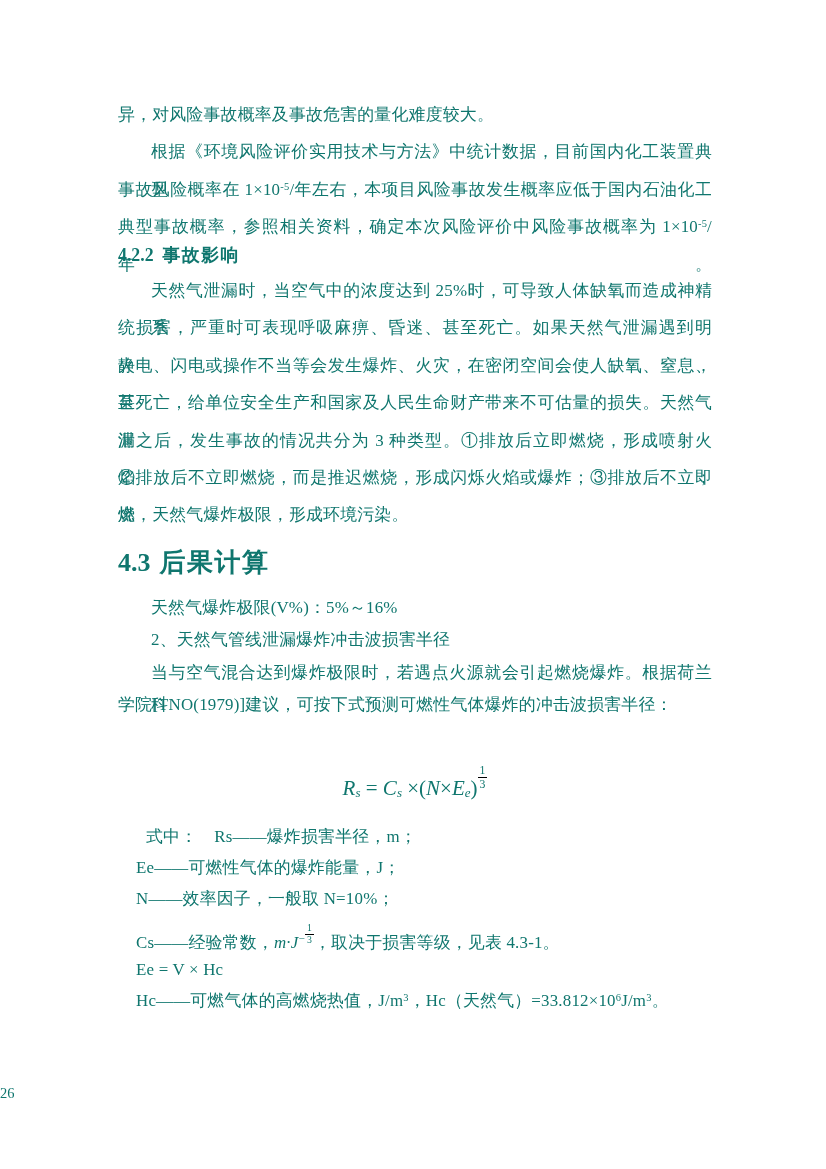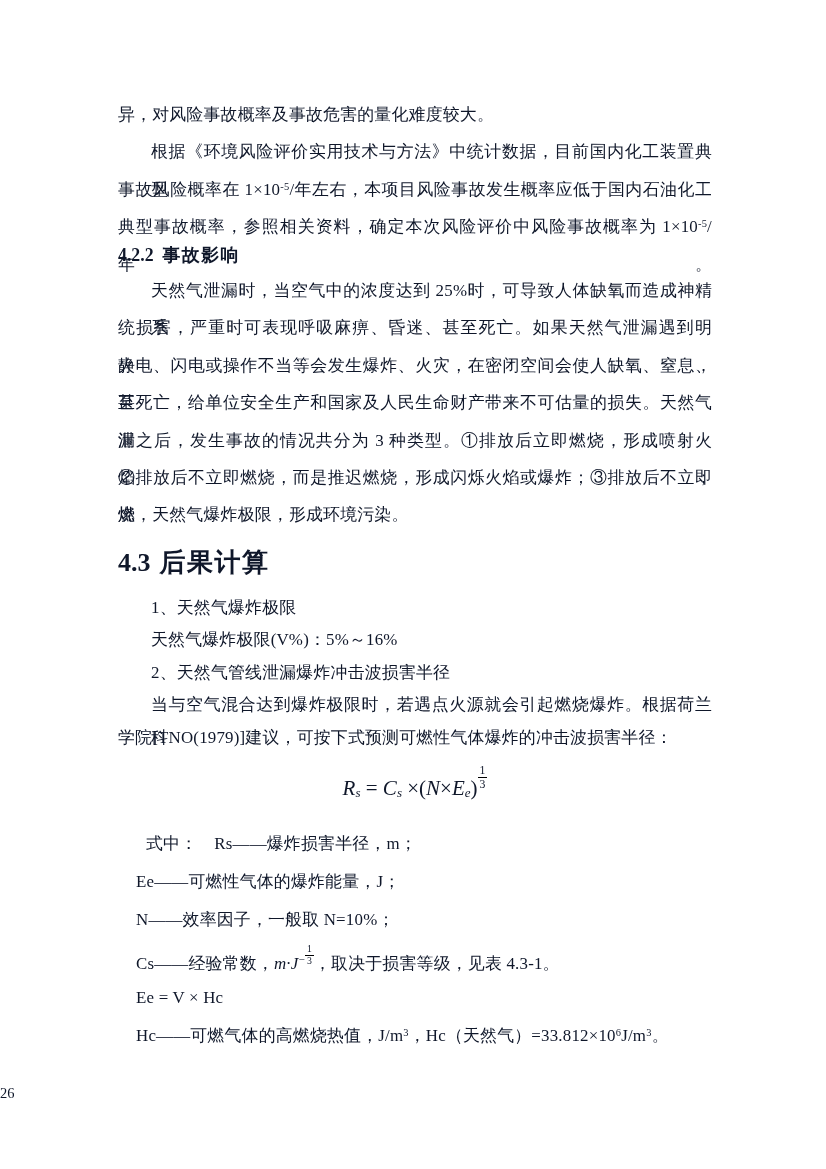--- a/index.html
+++ b/index.html
@@ -1,38 +1,38 @@
 <!DOCTYPE html>
 <html lang="zh"><head>
 <meta charset="utf-8">
 <style>
   html,body{margin:0;padding:0;background:#ffffff;}
   .page{
     position:relative;
     width:740px;height:1169px;
     background:#ffffff;
-    color:#0f172a;
+    color:#0f766e;
     font-family:"Liberation Serif","DejaVu Serif",serif;
     overflow:hidden;
   }
   .sec{position:absolute;left:118px;width:594px;}
   .sec .ln{
     box-sizing:border-box;
     font-size:16.9px;
     line-height:37.4px;
     height:37.4px;
     white-space:normal;
     letter-spacing:0.2px;
   }
   .sec-a{top:96px;}
   .sec-b{top:272px;}
   .sec-c{top:592px;}
   .sec-c .ln{line-height:32.4px;height:32.4px;}
   .sec-d{top:821px;}
-  .sec-d .ln{line-height:31px;height:31px;margin-top:7px;}
+  .sec-d .ln{line-height:31px;height:31px;}
   .sec-d .ln:nth-child(4){margin-top:9px;}
   .ind-p{padding-left:33px;}
   .ind-s{padding-left:28px;}
   .ind-d{padding-left:18px;}
   .just{text-align:justify;text-align-last:justify;text-justify:inter-character;}
   sup{font-size:0.62em;vertical-align:0.5em;line-height:0;}
   sub{font-size:0.62em;vertical-align:-0.14em;line-height:0;}
   .it{font-style:italic;}
   .fm{font-size:0.66em;vertical-align:0.5em;line-height:0;}
   .frac{
@@ -87,21 +87,20 @@
       <div class="ln just"><span>漏之后，发生事故的情况共分为 3 种类型。①排放后立即燃烧，形成喷射火焰；</span></div>
       <div class="ln just"><span>②排放后不立即燃烧，而是推迟燃烧，形成闪烁火焰或爆炸；③排放后不立即燃</span></div>
       <div class="ln"><span>烧，天然气爆炸极限，形成环境污染。</span></div>
     </div>
 
   <div class="h2x h-43">
     <span class="num">4.3</span><span class="ttl">后果计算</span>
   </div>
 
   <div class="sec sec-c">
-      <div class="ln ind-p"><span>1、天然气爆炸极限</span></div>
       <div class="ln ind-p"><span>天然气爆炸极限(V%)：5%～16%</span></div>
       <div class="ln ind-p"><span>2、天然气管线泄漏爆炸冲击波损害半径</span></div>
       <div class="ln ind-p just"><span>当与空气混合达到爆炸极限时，若遇点火源就会引起燃烧爆炸。根据荷兰科</span></div>
       <div class="ln"><span>学院[TNO(1979)]建议，可按下式预测可燃性气体爆炸的冲击波损害半径：</span></div>
     </div>
 
   <div class="formula"><span class="it">R</span><sub class="it">s</sub><span> = </span><span class="it">C</span><sub class="it">s</sub><span> ×(</span><span class="it">N</span><span>×</span><span class="it">E</span><sub class="it">e</sub><span>)</span><span class="frac"><span class="fn">1</span><span class="fd">3</span></span></div>
 
   <div class="sec sec-d">
       <div class="ln ind-s"><span>式中：　Rs——爆炸损害半径，m；</span></div>

